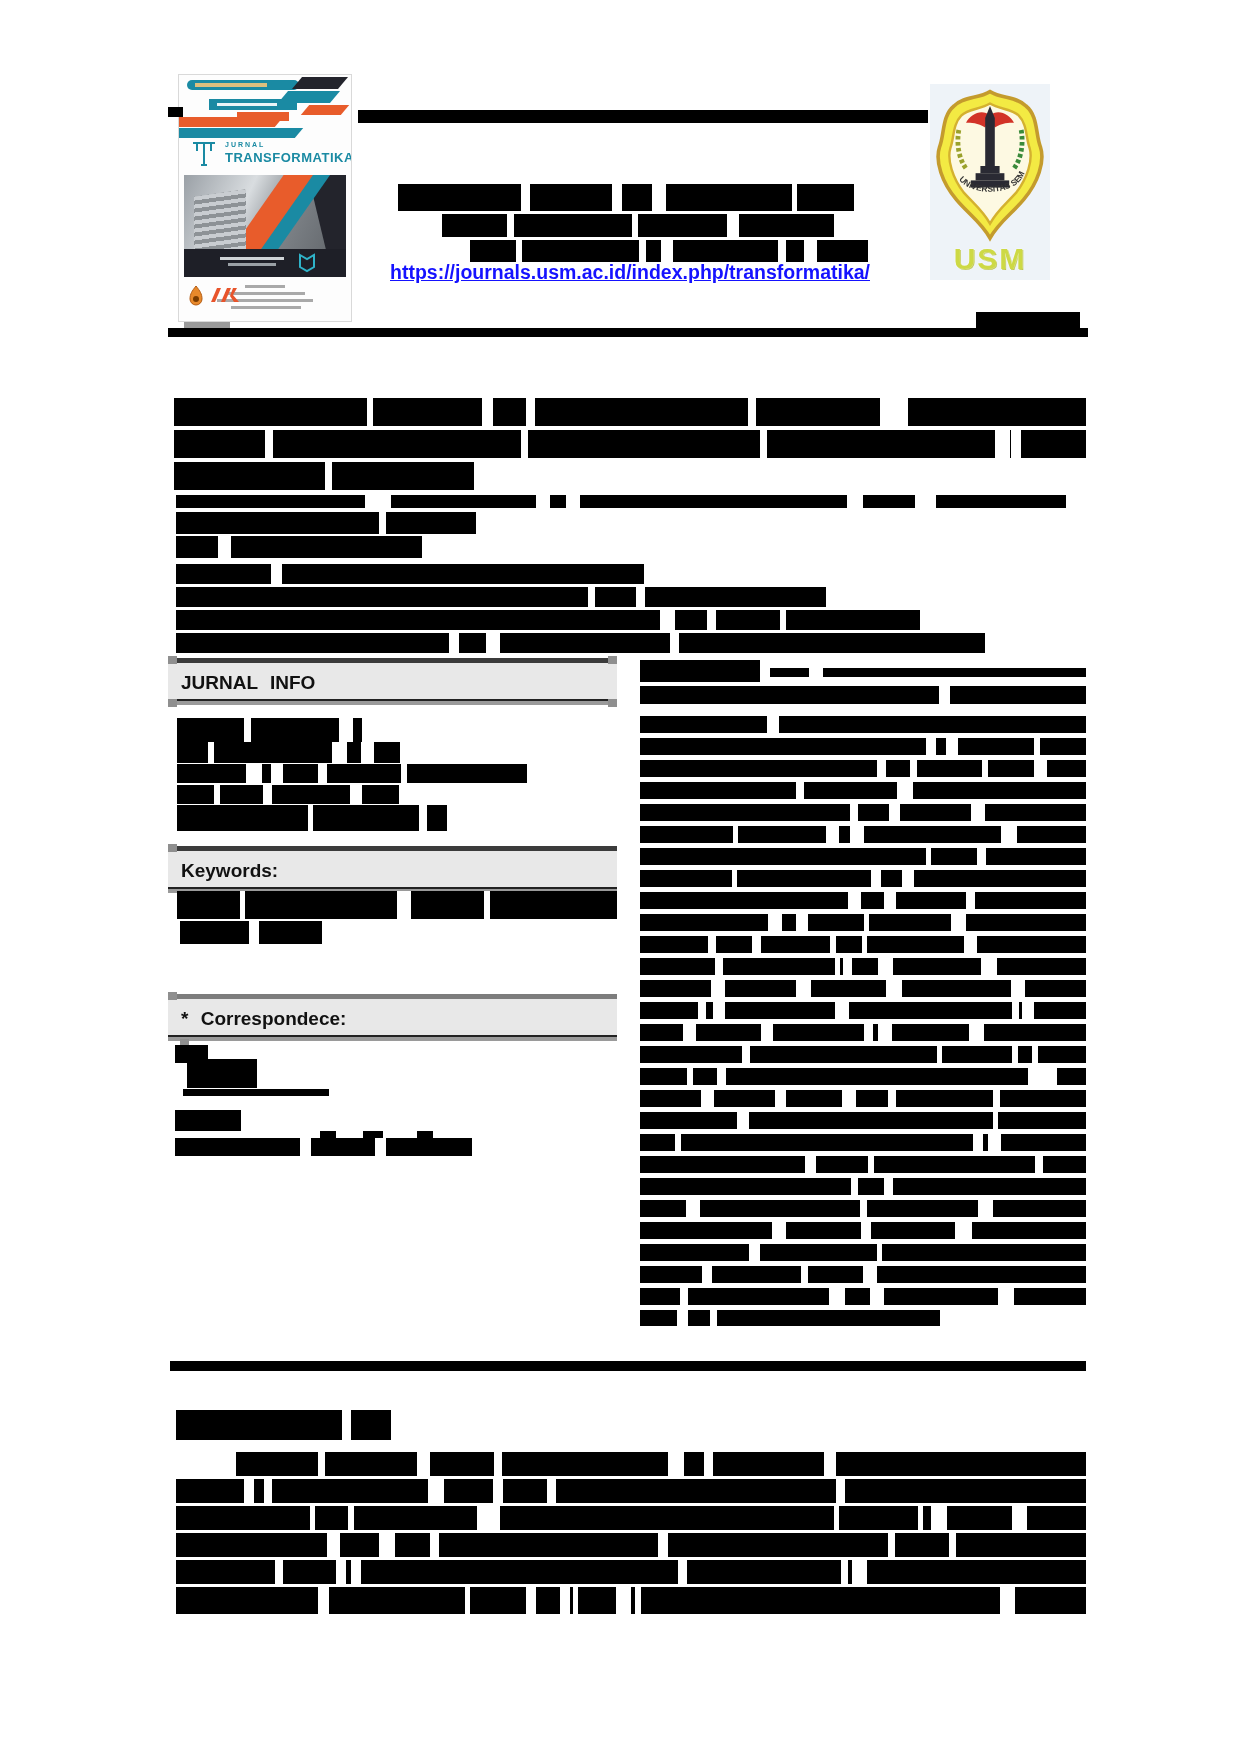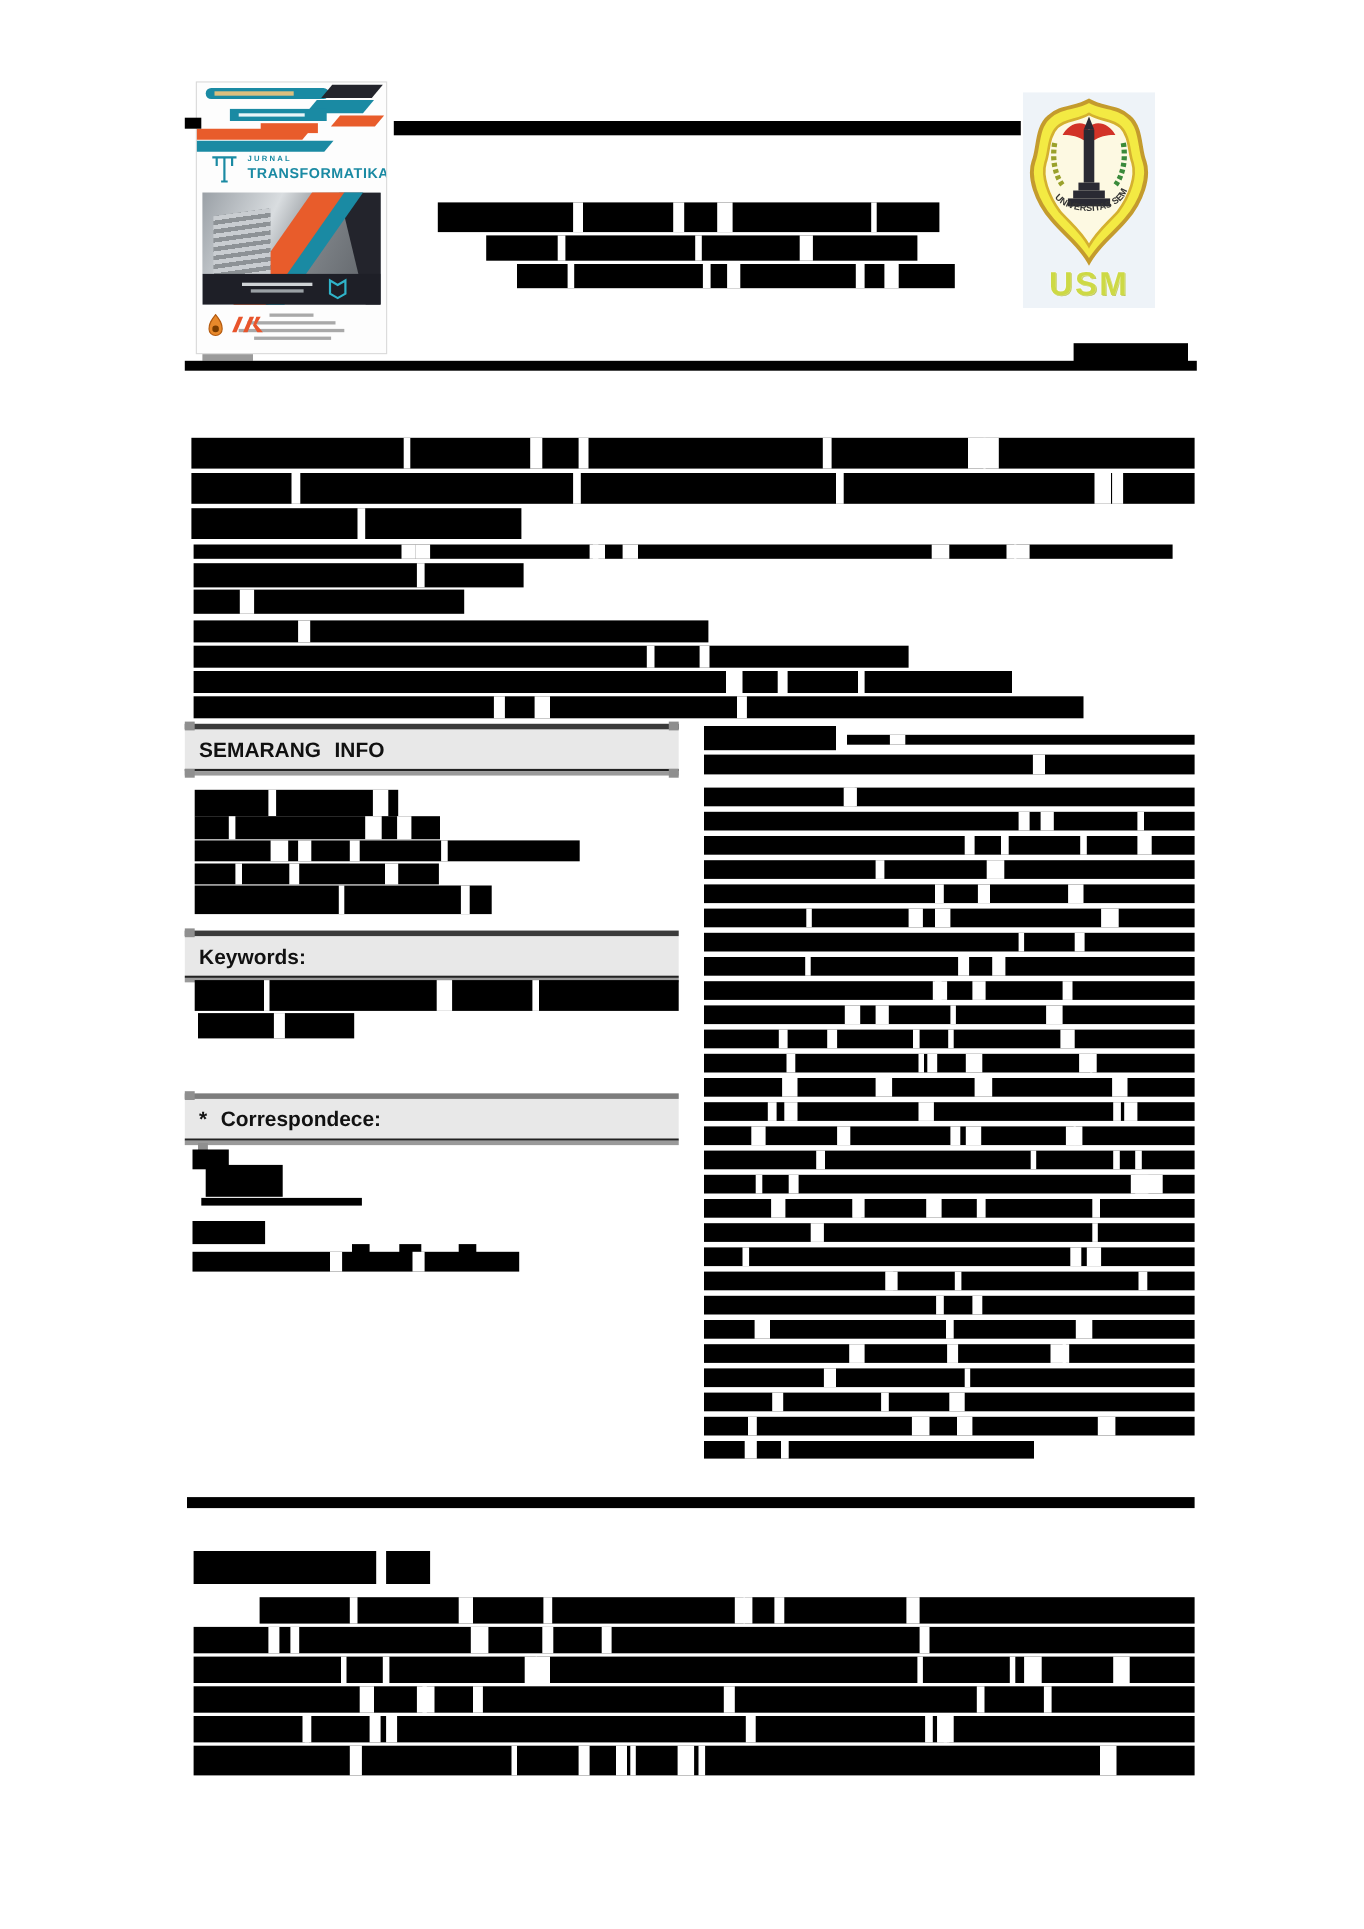--- a/index.html
+++ b/index.html
@@ -108,28 +108,29 @@
       <rect x="38" y="72" width="24" height="6" fill="#2a2a33"></rect>
       <rect x="34" y="78" width="32" height="6" fill="#2a2a33"></rect>
       <path id="usmArc" d="M22 74 C30 92 70 92 78 74" fill="none"></path>
       <text font-size="7" fill="#333" font-family="Liberation Sans,sans-serif" font-weight="bold">
         <textPath href="#usmArc" startOffset="4">UNIVERSITAS SEMARANG</textPath>
       </text>
     </svg>
     <div class="usm-txt">USM</div>
   </div>
 
+  <a class="jlink">https://journals.usm.ac.id/index.php/transformatika/</a>
 
   <div class="rule" style="left:168px;top:328px;width:920px;height:9px;"></div>
   <div class="rule" style="left:976px;top:312px;width:104px;height:18px;"></div>
   <div class="rule" style="left:170px;top:1361px;width:916px;height:10px;"></div>
 
   <div class="gbox" style="top:658px;">
     <div class="topbar"></div>
-    <div class="lbl">SEMARANG INFO</div>
+    <div class="lbl">JURNAL INFO</div>
     <div class="botline"></div>
     <div class="botstrip"></div>
     <div class="nub" style="left:0;top:-2px;"></div>
       <div class="nub" style="right:0;top:-2px;"></div>
     <div class="nub" style="left:0;bottom:-2px;"></div>
       <div class="nub" style="right:0;bottom:-2px;"></div>
   </div>
 
   <div class="gbox light" style="top:994px;">
     <div class="topbar"></div>

